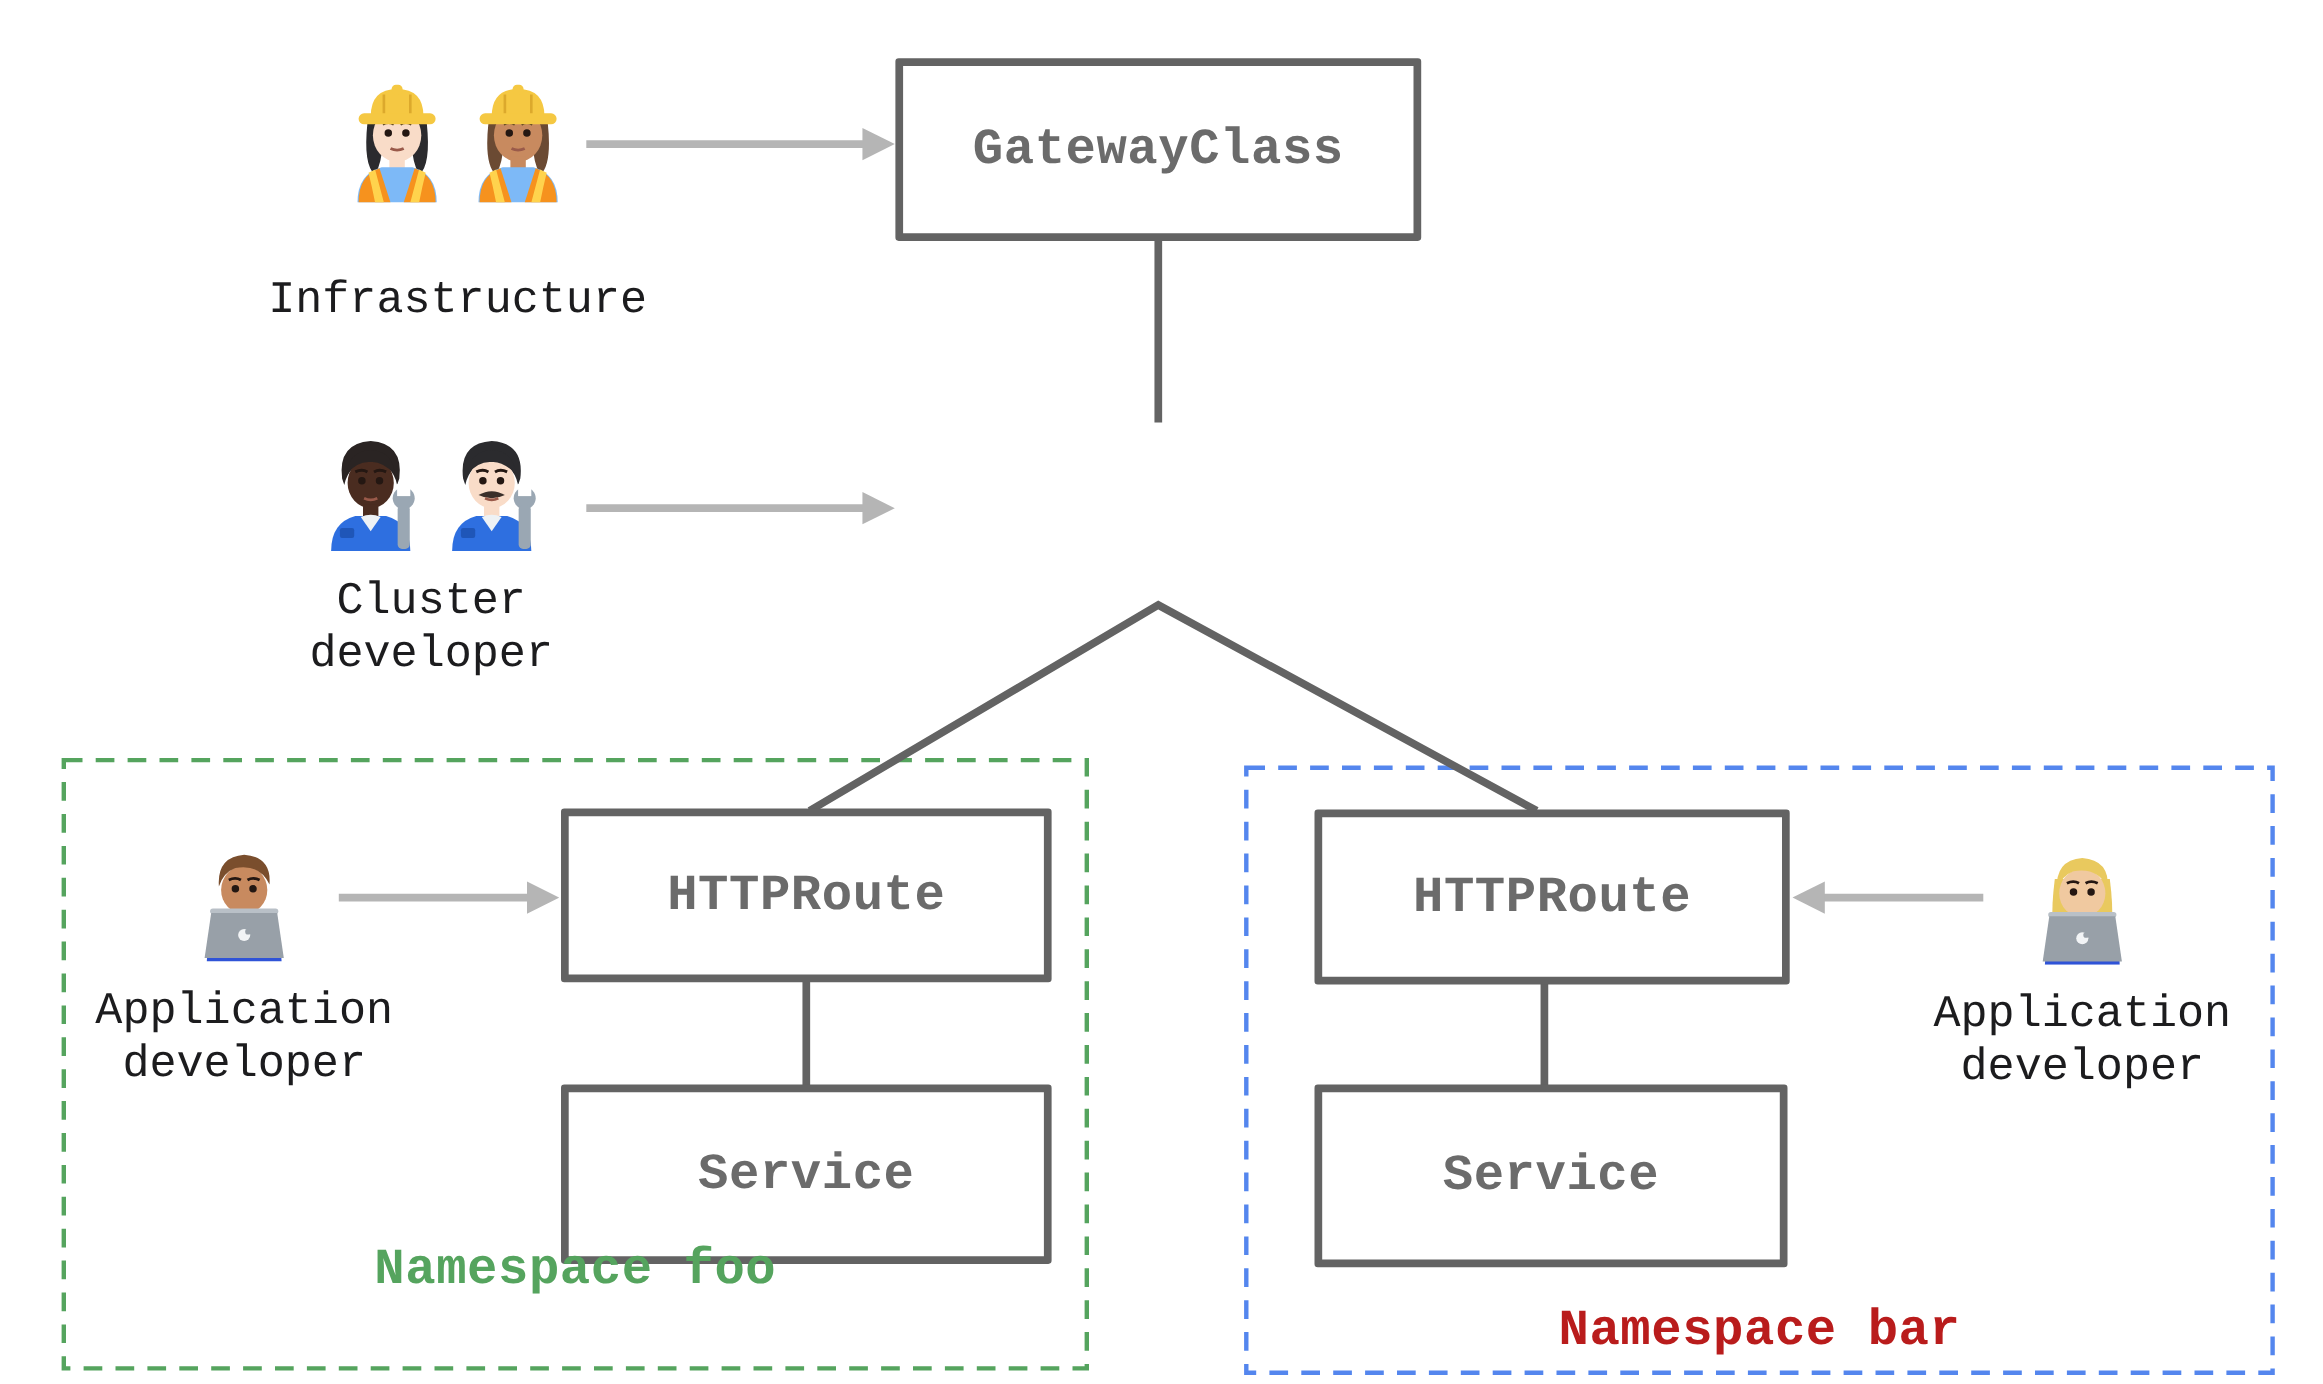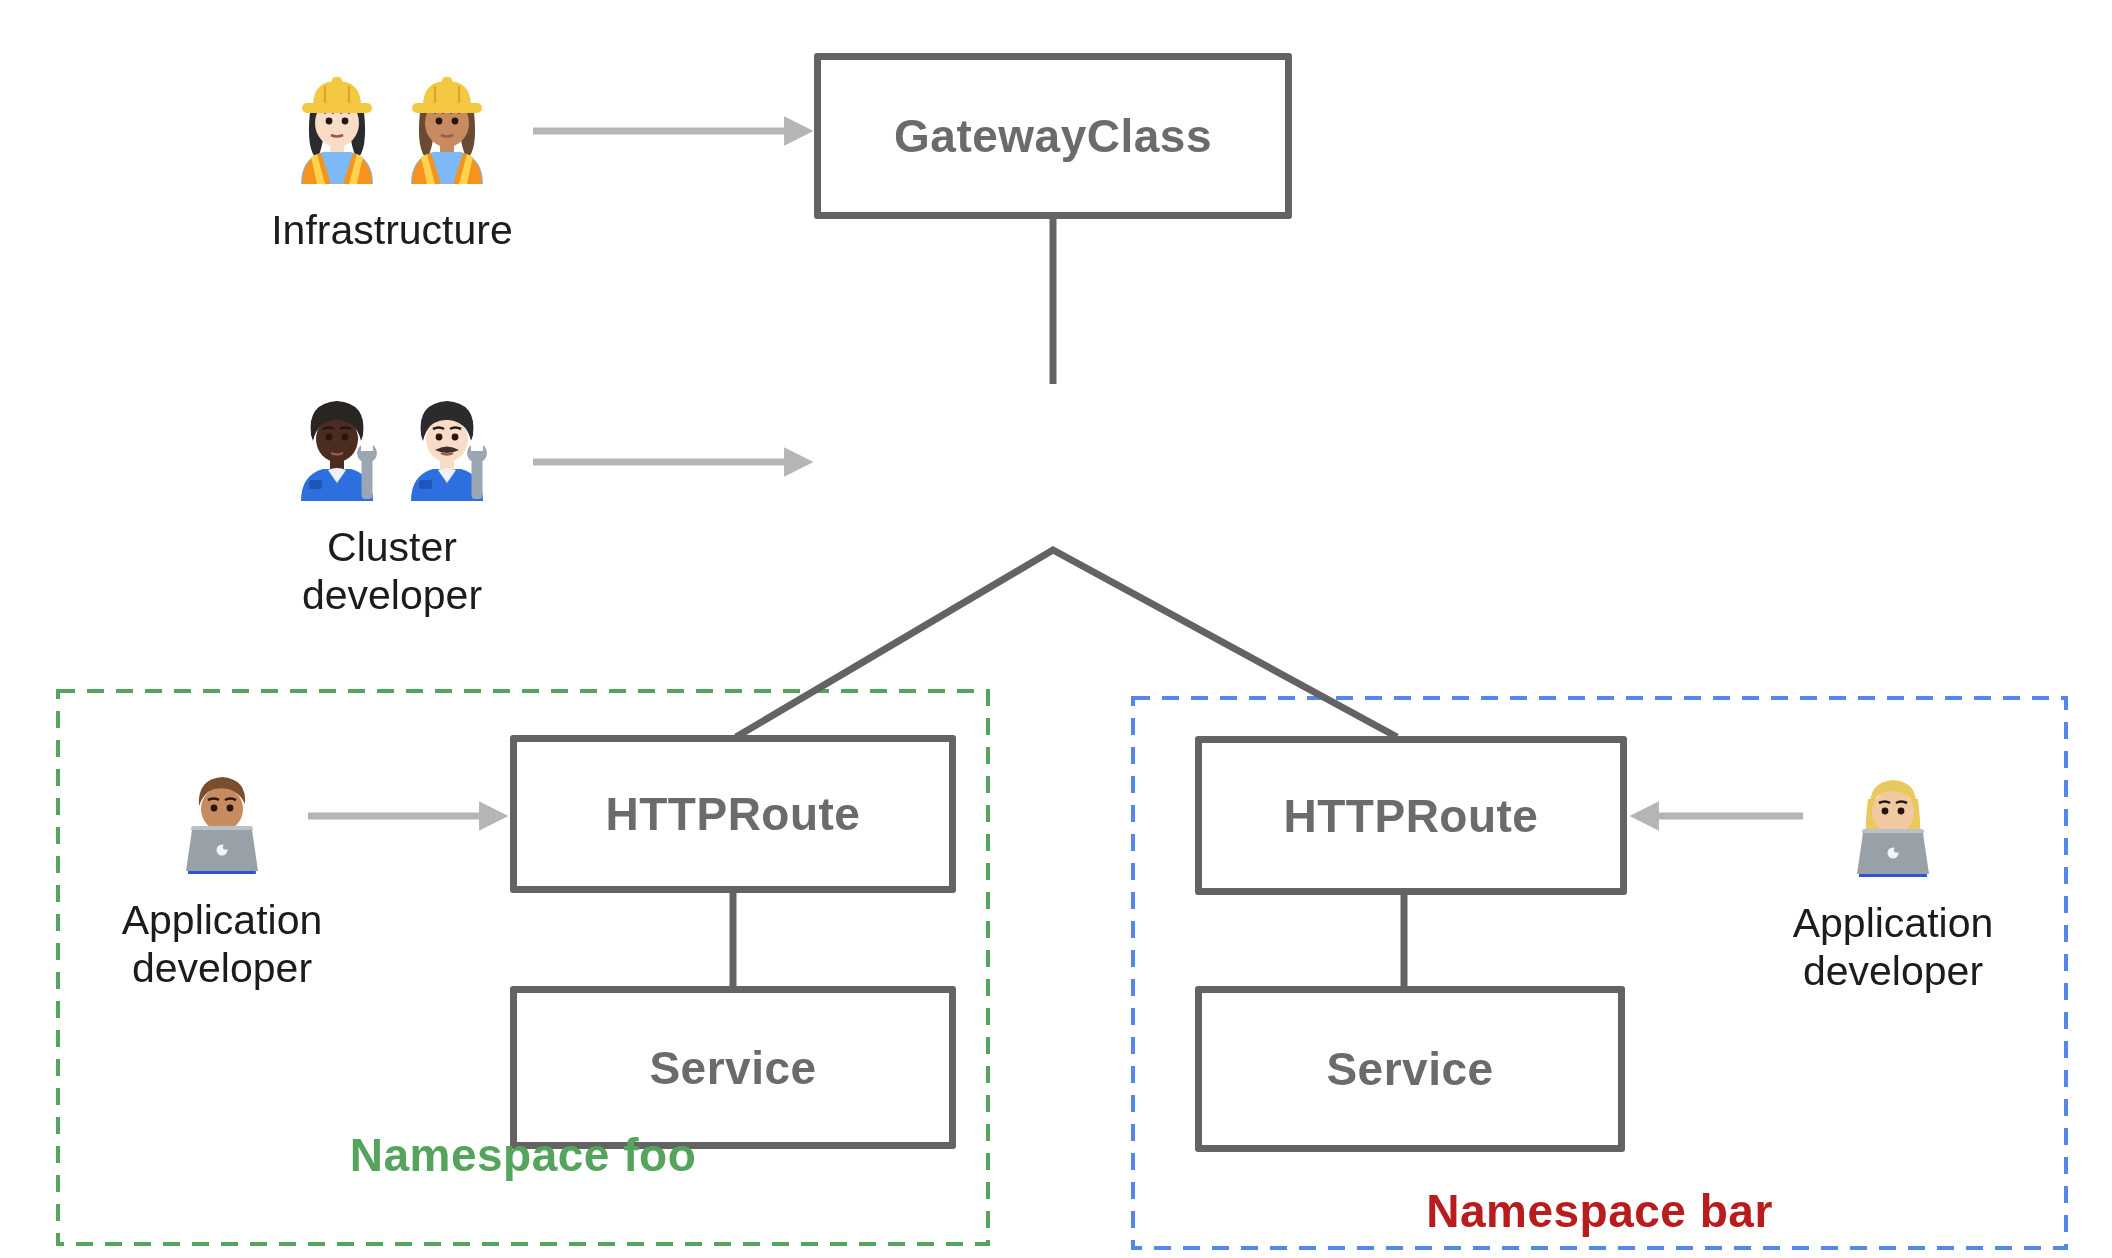--- a/index.html
+++ b/index.html
@@ -9,20 +9,21 @@
     width: 2112px;
     height: 1258px;
     overflow: hidden;
     font-family: "Liberation Sans", "DejaVu Sans", sans-serif;
   }
   .canvas {
     position: relative;
     width: 2112px;
     height: 1228px;
     background: #ffffff;
+    font-family: Liberation Mono, monospace;
   }
   .underlay {
     position: absolute;
     left: 0; top: 0;
     width: 2112px;
     height: 1258px;
     z-index: 1;
   }
   .node {
     position: absolute;
@@ -184,21 +185,21 @@
     <span class="node-label">HTTPRoute</span>
   </div>
 
   <div class="node" style="left:1195px; top:986px; width:430px; height:166px;">
     <span class="node-label">Service</span>
   </div>
 
   <div class="ns-label foo" style="left:58px; top:1128px; width:930px;">Namespace foo</div>
   <div class="ns-label bar" style="left:1133px; top:1184px; width:933px;">Namespace bar</div>
 
-  <div class="persona" style="left:192px; top:62px; width:400px;">
+  <div class="persona" style="left:216px; top:62px; width:400px;gap:44px;">
     <div class="icon-row">
       <svg class="persona-icon" style="--skin:#f9dcc8; --hair:#2b2b2e;">
         <use href="#sym-worker"></use>
       </svg>
       <svg class="persona-icon" style="--skin:#c88a5f; --hair:#6b4a33;">
         <use href="#sym-worker"></use>
       </svg>
     </div>
     <div class="persona-label">
       <div>Infrastructure</div>

